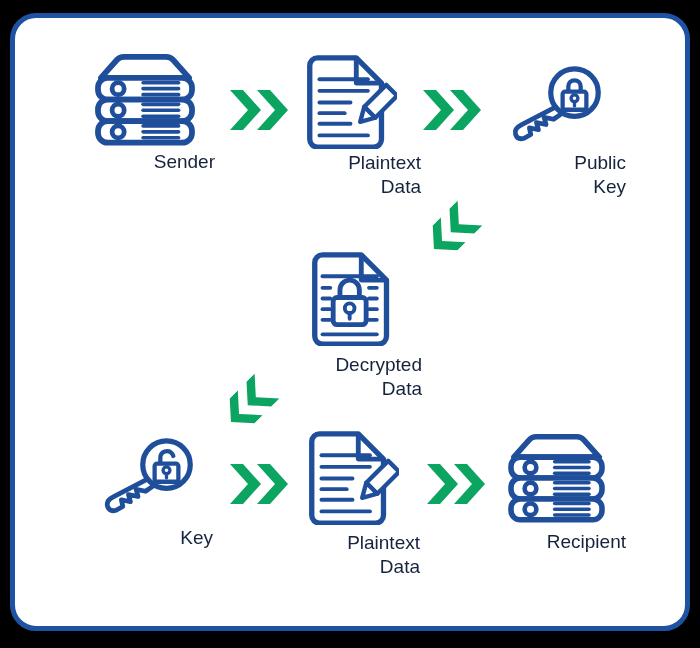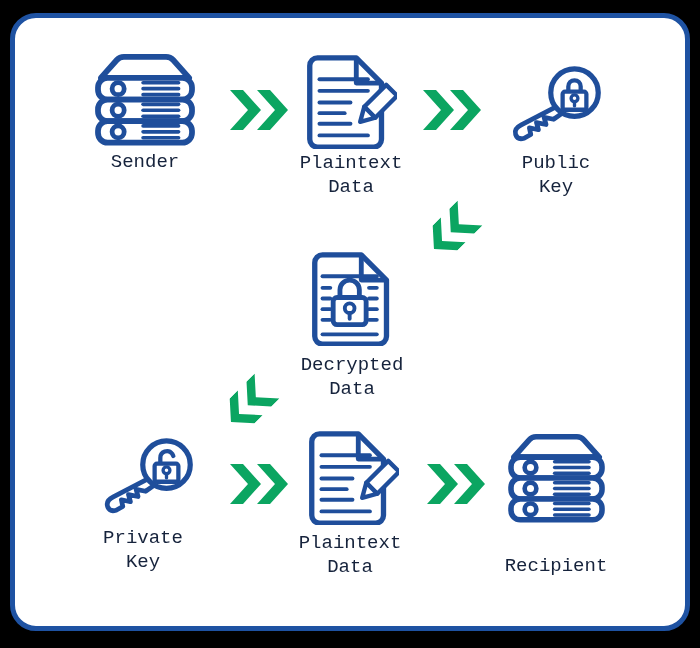--- a/index.html
+++ b/index.html
@@ -10,24 +10,23 @@
   }
   .frame{
     position:absolute;left:10px;top:13px;right:10px;bottom:17px;
     background:var(--panel,#fff);
     border:5px solid var(--frame-blue,#1e52a2);
     border-radius:26px;
   }
   .node-icon{position:absolute;color:var(--icon-blue,#1f4e9b);line-height:0;}
   .node-icon svg{display:block;}
   .label{
-    position:absolute;width:140px;text-align:center;
+    position:absolute;width:140px;text-align:right;
     font-size:19px;line-height:24px;font-weight:400;
     color:var(--label-navy,#16233c);
-    font-family:Liberation Mono, monospace;
   }
   .label .ln{display:block;}
   .arrow{position:absolute;width:58px;height:40px;color:var(--arrow-green,#0ba561);line-height:0;}
   .arrow svg{display:block;}
   .arrow.down{transform:rotate(135deg) scale(0.88);}
 
   
   #sender-icon{left:95px;top:53px;}
   #sender-label{left:75px;top:150px;}
   #arrow-r1{left:230px;top:90px;}
@@ -40,21 +39,21 @@
   #ciphered-icon{left:307px;top:251px;}
   #ciphered-label{left:282px;top:353px;}
   #arrow-d2{left:220px;top:384px;}
   #privatekey-icon{left:100px;top:438px;}
   #privatekey-label{left:73px;top:526px;}
   #arrow-r3{left:230px;top:464px;}
   #decrypted-icon{left:304px;top:430px;}
   #decrypted-label{left:280px;top:531px;}
   #arrow-r4{left:427px;top:464px;}
   #recipient-icon{left:508px;top:433px;}
-  #recipient-label{left:486px;top:530px;margin-top:24px;}
+  #recipient-label{left:486px;top:530px;}
 </style>
 </head>
 <body>
 
 <svg width="0" height="0" style="position:absolute" aria-hidden="true">
   <defs>
     <g id="def-server">
       <path d="M30,4 H74 a10,10 0 0 1 7.4,3.3 L98,26 H6 L22.6,7.3 A10,10 0 0 1 30,4 Z" fill="#fff" stroke="currentColor" stroke-width="6" stroke-linejoin="round"></path>
       <rect x="3" y="26" width="98" height="22.5" rx="10" fill="#fff" stroke="currentColor" stroke-width="6"></rect>
       <rect x="3" y="48.5" width="98" height="22.5" rx="10" fill="#fff" stroke="currentColor" stroke-width="6"></rect>
@@ -208,21 +207,20 @@
       <use href="#def-chevrons"></use>
     </svg>
 </div>
 
 <div class="node-icon" id="privatekey-icon">
   <svg width="95" height="78" viewBox="0 0 100 82">
       <use href="#def-key-unlocked"></use>
     </svg>
 </div>
 <div class="label" id="privatekey-label">
-  <span class="ln">Private</span>
   <span class="ln">Key</span>
 </div>
 
 <div class="arrow" id="arrow-r3">
   <svg width="58" height="40" viewBox="0 0 58 40">
       <use href="#def-chevrons"></use>
     </svg>
 </div>
 
 <div class="node-icon" id="decrypted-icon">

